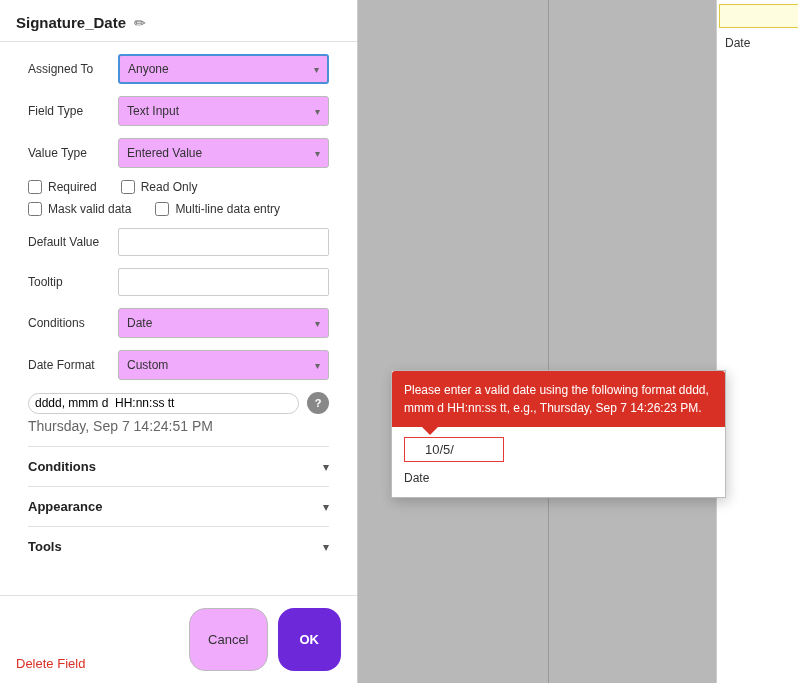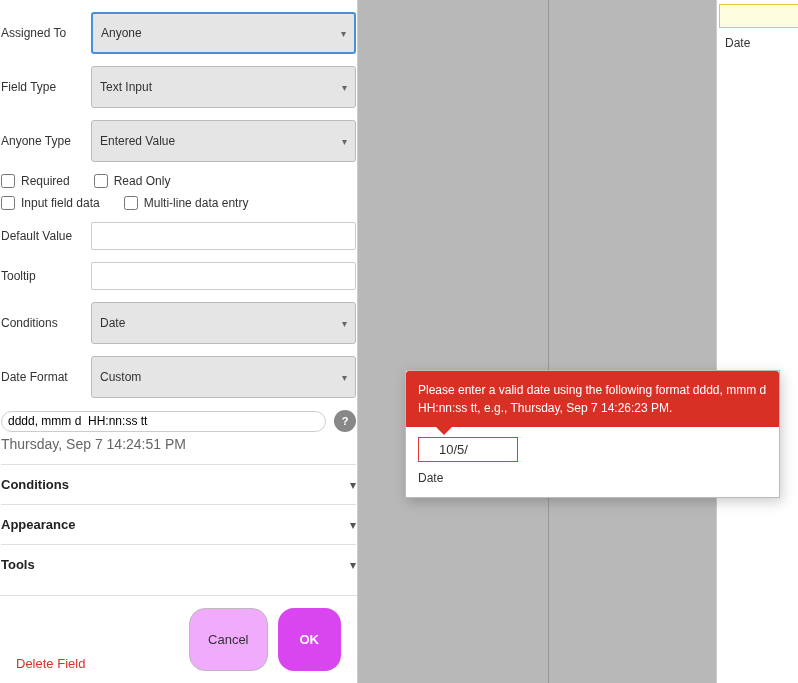--- a/index.html
+++ b/index.html
@@ -41,43 +41,43 @@
 
     .edit-icon {
       color: #666;
       font-size: 14px;
       cursor: pointer;
     }
 
     .panel-body {
       flex: 1;
       overflow-y: auto;
-      padding: 12px 1px;
+      padding: 12px 28px;
     }
 
     .form-row {
       display: flex;
       align-items: center;
       margin-bottom: 12px;
     }
 
     .form-label {
       width: 90px;
       font-size: 12px;
       color: #333;
       flex-shrink: 0;
     }
 
     .select-wrapper {
       flex: 1;
       position: relative;
       border: 1px solid #bbb;
       border-radius: 3px;
-      height: 42px;
-      background: #e5e5e5;
+      height: 30px;
+      background: #f0abfc;
     }
 
     .select-wrapper.blue-border {
       border-color: #4a90d9;
       border-width: 2px;
     }
 
     .select-wrapper select {
       width: 100%;
       height: 100%;
@@ -220,21 +220,21 @@
       background: #f0abfc;
       font-size: 13px;
       color: #333;
       cursor: pointer;
     }
 
     .btn-ok {
       padding: 24px 22px;
       border: none;
       border-radius: 16px;
-      background: #d946ef;
+      background: #6d28d9;
       color: #fff;
       font-size: 13px;
       font-weight: 600;
       cursor: pointer;
     }
 
     
     .right-area {
       position: absolute;
       left: 358px; top: 0;
@@ -258,23 +258,23 @@
       position: absolute;
       top: 36px;
       left: 8px;
       font-size: 12px;
       color: #333;
     }
 
     
     .tooltip-popup {
       position: absolute;
-      left: 405px;
+      left: 391px;
       top: 370px;
-      width: 375px;
+      width: 335px;
       background: #fff;
       border: 1px solid #bbb;
       box-shadow: 2px 4px 12px rgba(0,0,0,0.2);
       z-index: 100;
     }
 
     .tooltip-error-banner {
       background: #d93025;
       color: #fff;
       padding: 10px 12px;
@@ -320,20 +320,24 @@
       font-size: 12px;
       color: #333;
     }
 
   </style>
 </head>
 <body>
 
 <div class="left-panel">
 
+  <div class="panel-header">
+    <span class="panel-title">Signature_Date</span>
+    <span class="edit-icon">✏</span>
+  </div>
 
   <div class="panel-body">
 
     <div class="form-row">
       <span class="form-label">Assigned To</span>
       <div class="select-wrapper blue-border">
         <select>
           <option>Anyone</option>
           <option>User 1</option>
           <option>User 2</option>
@@ -348,21 +352,21 @@
         <select>
           <option>Text Input</option>
           <option>Date</option>
           <option>Checkbox</option>
         </select>
         <span class="select-arrow">▾</span>
       </div>
     </div>
 
     <div class="form-row">
-      <span class="form-label">Anyone Type</span>
+      <span class="form-label">Value Type</span>
       <div class="select-wrapper">
         <select>
           <option>Entered Value</option>
           <option>Calculated</option>
           <option>Fixed</option>
         </select>
         <span class="select-arrow">▾</span>
       </div>
     </div>
 
@@ -373,21 +377,21 @@
       </label>
       <label class="checkbox-item">
         <input type="checkbox" style="">
         <span>Read Only</span>
       </label>
     </div>
 
     <div class="checkbox-group" style="margin-bottom:12px;">
       <label class="checkbox-item">
         <input type="checkbox" style="">
-        <span>Input field data</span>
+        <span>Mask valid data</span>
       </label>
       <label class="checkbox-item">
         <input type="checkbox" style="">
         <span>Multi-line data entry</span>
       </label>
     </div>
 
     <div class="form-row">
       <span class="form-label">Default Value</span>
       <input type="text" class="text-input-field" style="">

